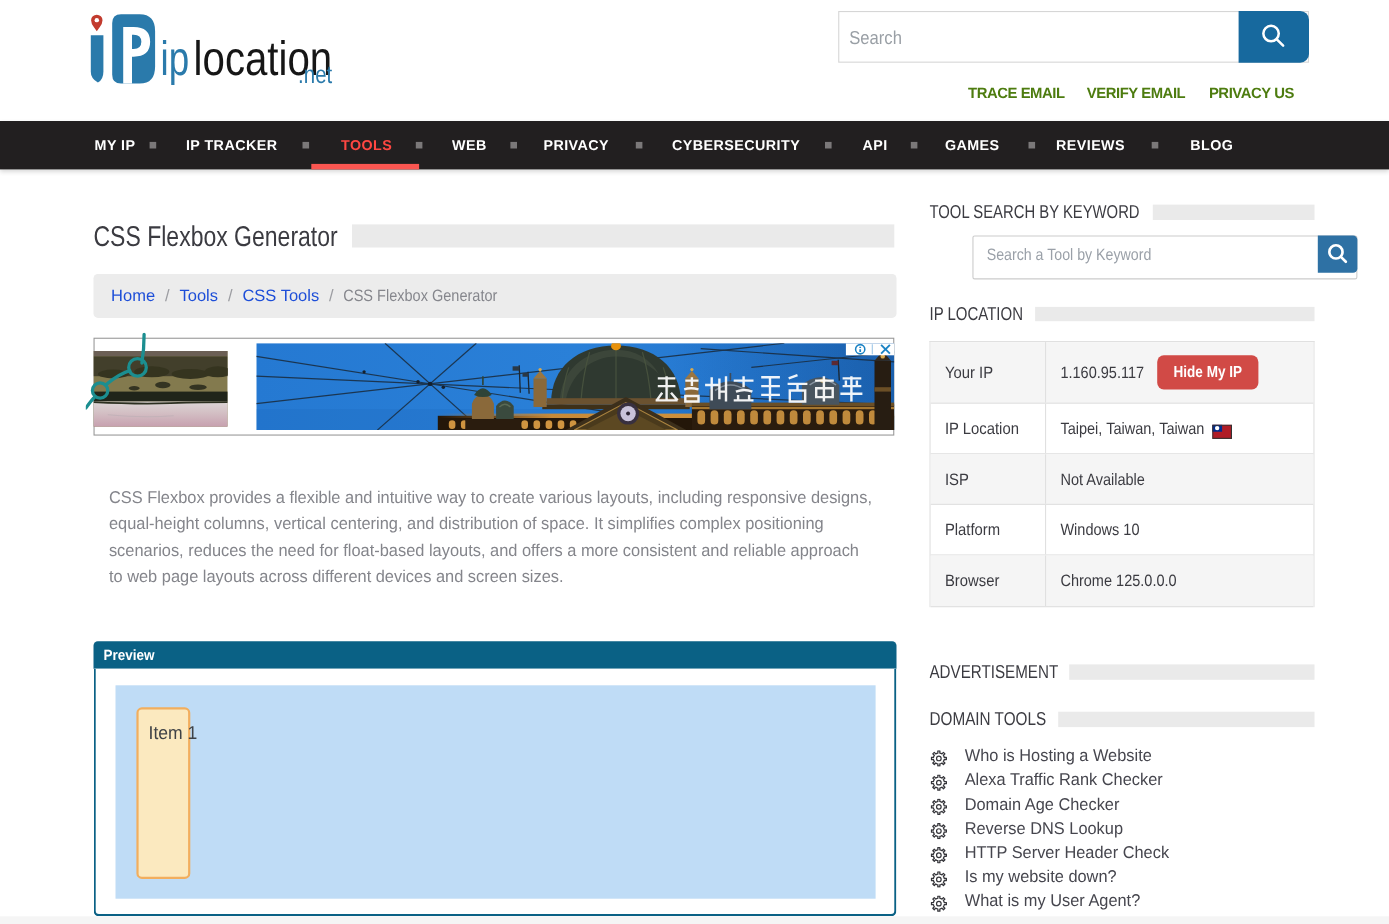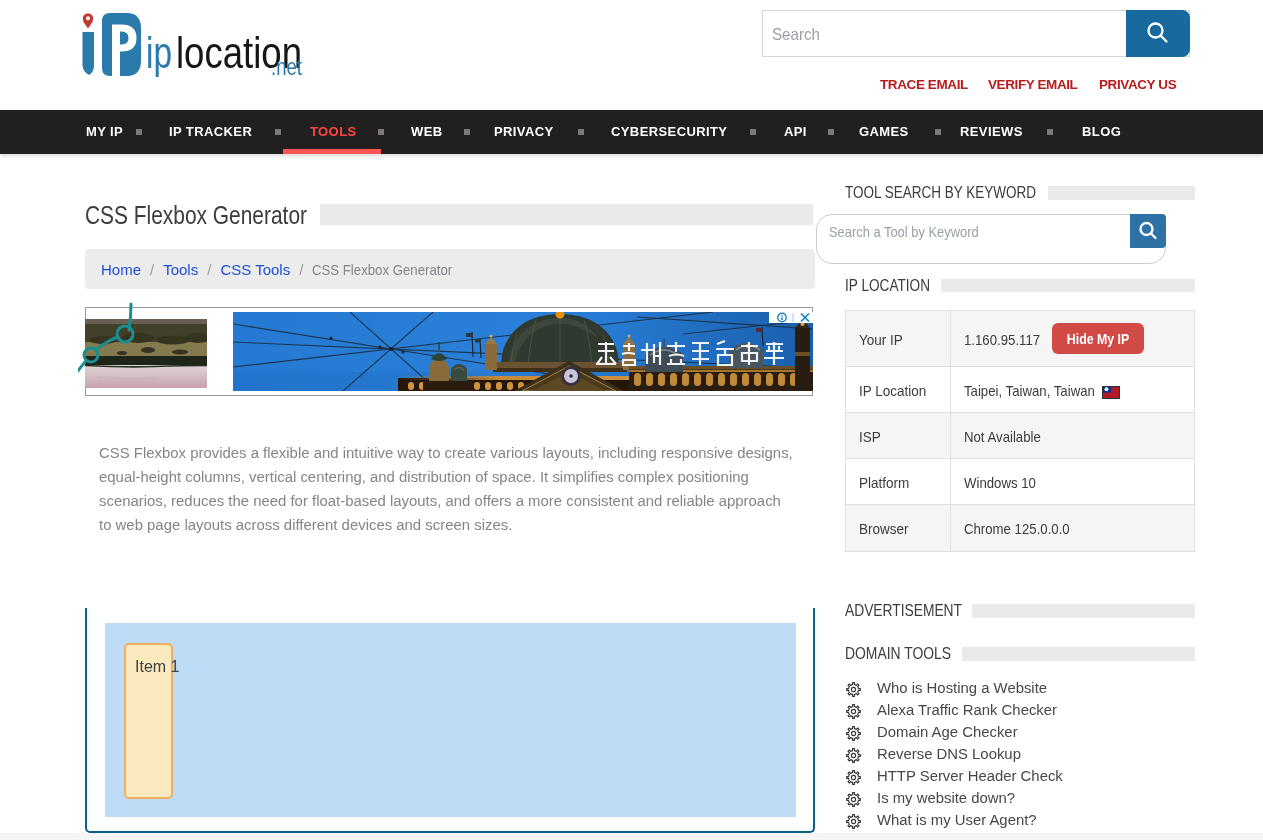--- a/index.html
+++ b/index.html
@@ -3,21 +3,21 @@
 <style>
 *{margin:0;padding:0;box-sizing:border-box}
 body{font-family:"Liberation Sans",sans-serif;background:#fff}
 #page{position:relative;width:1263px;height:840px;overflow:hidden;background:#fff}
 .abs{position:absolute}
 svg text{font-family:"Liberation Sans",sans-serif}
 
 #searchbox{position:absolute;left:762px;top:10px;width:428px;height:47px;border:1px solid #d6d6d6;border-radius:0}
 #searchbox .ph{position:absolute;left:9px;top:14px;font-size:17px;color:#999fa5;transform:scaleX(.89);transform-origin:left center}
 #searchbox .btn{position:absolute;right:-1px;top:-1px;width:64px;height:47px;background:#17699e;border-radius:0 8px 8px 0}
-.hlink{position:absolute;top:77px;font-size:13.5px;font-weight:bold;color:#b91c1c;letter-spacing:-.4px}
+.hlink{position:absolute;top:77px;font-size:13.5px;font-weight:bold;color:#4d7c0f;letter-spacing:-.4px}
 
 #nav{position:absolute;left:0;top:110px;width:1263px;height:44px;background:#221f20;box-shadow:0 2px 4px rgba(0,0,0,.15)}
 .ni{position:absolute;top:110px;height:44px;line-height:44px;font-size:13px;font-weight:bold;color:#fff;letter-spacing:.4px;white-space:nowrap}
 .sq{position:absolute;top:129px;width:6px;height:6px;background:#7b7879}
 #tools-underline{position:absolute;left:283px;top:149px;width:98px;height:5px;background:#fb5651}
 
 .gbar{position:absolute;background:#eaeaea}
 
 #crumb{position:absolute;left:85px;top:249px;width:730px;height:40px;background:#ececec;border-radius:4px;font-size:15px;line-height:40px;color:#85868c;padding-left:16px;padding-top:1px}
 #crumb a{color:#1d4ed8;text-decoration:none}
@@ -28,21 +28,21 @@
 
 #desc{position:absolute;left:99px;top:441px;font-size:15.5px;line-height:24px;color:#84858b;white-space:nowrap;transform:scaleX(.962);transform-origin:left top}
 
 #phead{position:absolute;left:85px;top:583px;width:730px;height:25px;background:#0a6185;border-radius:4px 4px 0 0}
 #phead span{position:absolute;left:9px;top:0;line-height:25px;color:#fff;font-size:13.5px;font-weight:bold;transform:scaleX(.91);transform-origin:left center;display:inline-block}
 #pbody{position:absolute;left:85px;top:608px;width:730px;height:225px;border:2px solid #0a6185;border-top:none;border-radius:0 0 5px 5px;background:#fff}
 #pblue{position:absolute;left:105px;top:623px;width:691px;height:194px;background:#bfdcf6}
 #item1{position:absolute;left:124px;top:643px;width:49px;height:156px;background:#fbe9bf;border:2px solid #f2ae5e;border-radius:5px}
 #item1 span{position:absolute;left:9px;top:12px;font-size:17px;color:#3f4246;transform:scaleX(.94);transform-origin:left top;display:inline-block;white-space:nowrap}
 
-#sside{position:absolute;left:816px;top:214px;width:350px;height:50px;border:1px solid #ccc;border-radius:16px}
+#sside{position:absolute;left:884px;top:214px;width:350px;height:40px;border:1px solid #ccc;border-radius:2px}
 #sside .ph{position:absolute;left:12px;top:8px;font-size:15px;color:#9aa0a8;transform:scaleX(.86);transform-origin:left center;white-space:nowrap}
 #sside .btn{position:absolute;right:-1px;top:-1px;width:36px;height:34px;background:#2e71a4;border-radius:0 4px 4px 0}
 
 #iptable{position:absolute;left:845px;top:310px;width:350px;border:1px solid #e0e0e0;border-bottom:none}
 .row{position:relative;border-bottom:1px solid #e0e0e0;width:100%}
 .row .lab{position:absolute;left:13px;top:50%;transform:translateY(-50%) scaleX(.9);transform-origin:left center;font-size:15px;color:#3b3b41;white-space:nowrap}
 .row .val{position:absolute;left:118px;top:50%;transform:translateY(-50%) scaleX(.88);transform-origin:left center;font-size:15px;color:#3b3b41;white-space:nowrap}
 .cdiv{position:absolute;left:104px;top:0;bottom:0;width:1px;background:#e0e0e0}
 .gray{background:#f5f5f5}
 #hidebtn{position:absolute;left:206px;top:12px;width:92px;height:31px;background:#d14a46;border-radius:6px}
@@ -291,20 +291,23 @@
     <line x1="549" y1="5.6" x2="549" y2="8" stroke="#1a82c4" stroke-width="1.6"></line>
     <line x1="560" y1="1" x2="560" y2="10" stroke="#9ec7e8" stroke-width="1"></line>
     <g stroke="#1a82c4" stroke-width="1.7">
         <line x1="568" y1="1.5" x2="576" y2="9.5"></line>
         <line x1="576" y1="1.5" x2="568" y2="9.5"></line>
       </g>
   </svg>
 
   <div id="desc">CSS Flexbox provides a flexible and intuitive way to create various layouts, including responsive designs,<br>equal-height columns, vertical centering, and distribution of space. It simplifies complex positioning<br>scenarios, reduces the need for float-based layouts, and offers a more consistent and reliable approach<br>to web page layouts across different devices and screen sizes.</div>
 
+  <div id="phead">
+      <span>Preview</span>
+    </div>
   <div id="pbody"></div>
   <div id="pblue"></div>
   <div id="item1">
       <span>Item 1</span>
     </div>
 
   <svg class="abs" style="left:845px;top:181.5px" width="200" height="24" viewBox="0 0 200 24">
       <text x="0" y="16.4" font-size="17" fill="#3b3b41" textLength="191" lengthAdjust="spacingAndGlyphs">TOOL SEARCH BY KEYWORD</text>
     </svg>
   <div class="gbar" style="left:1048px;top:186px;width:147px;height:13.5px"></div>

